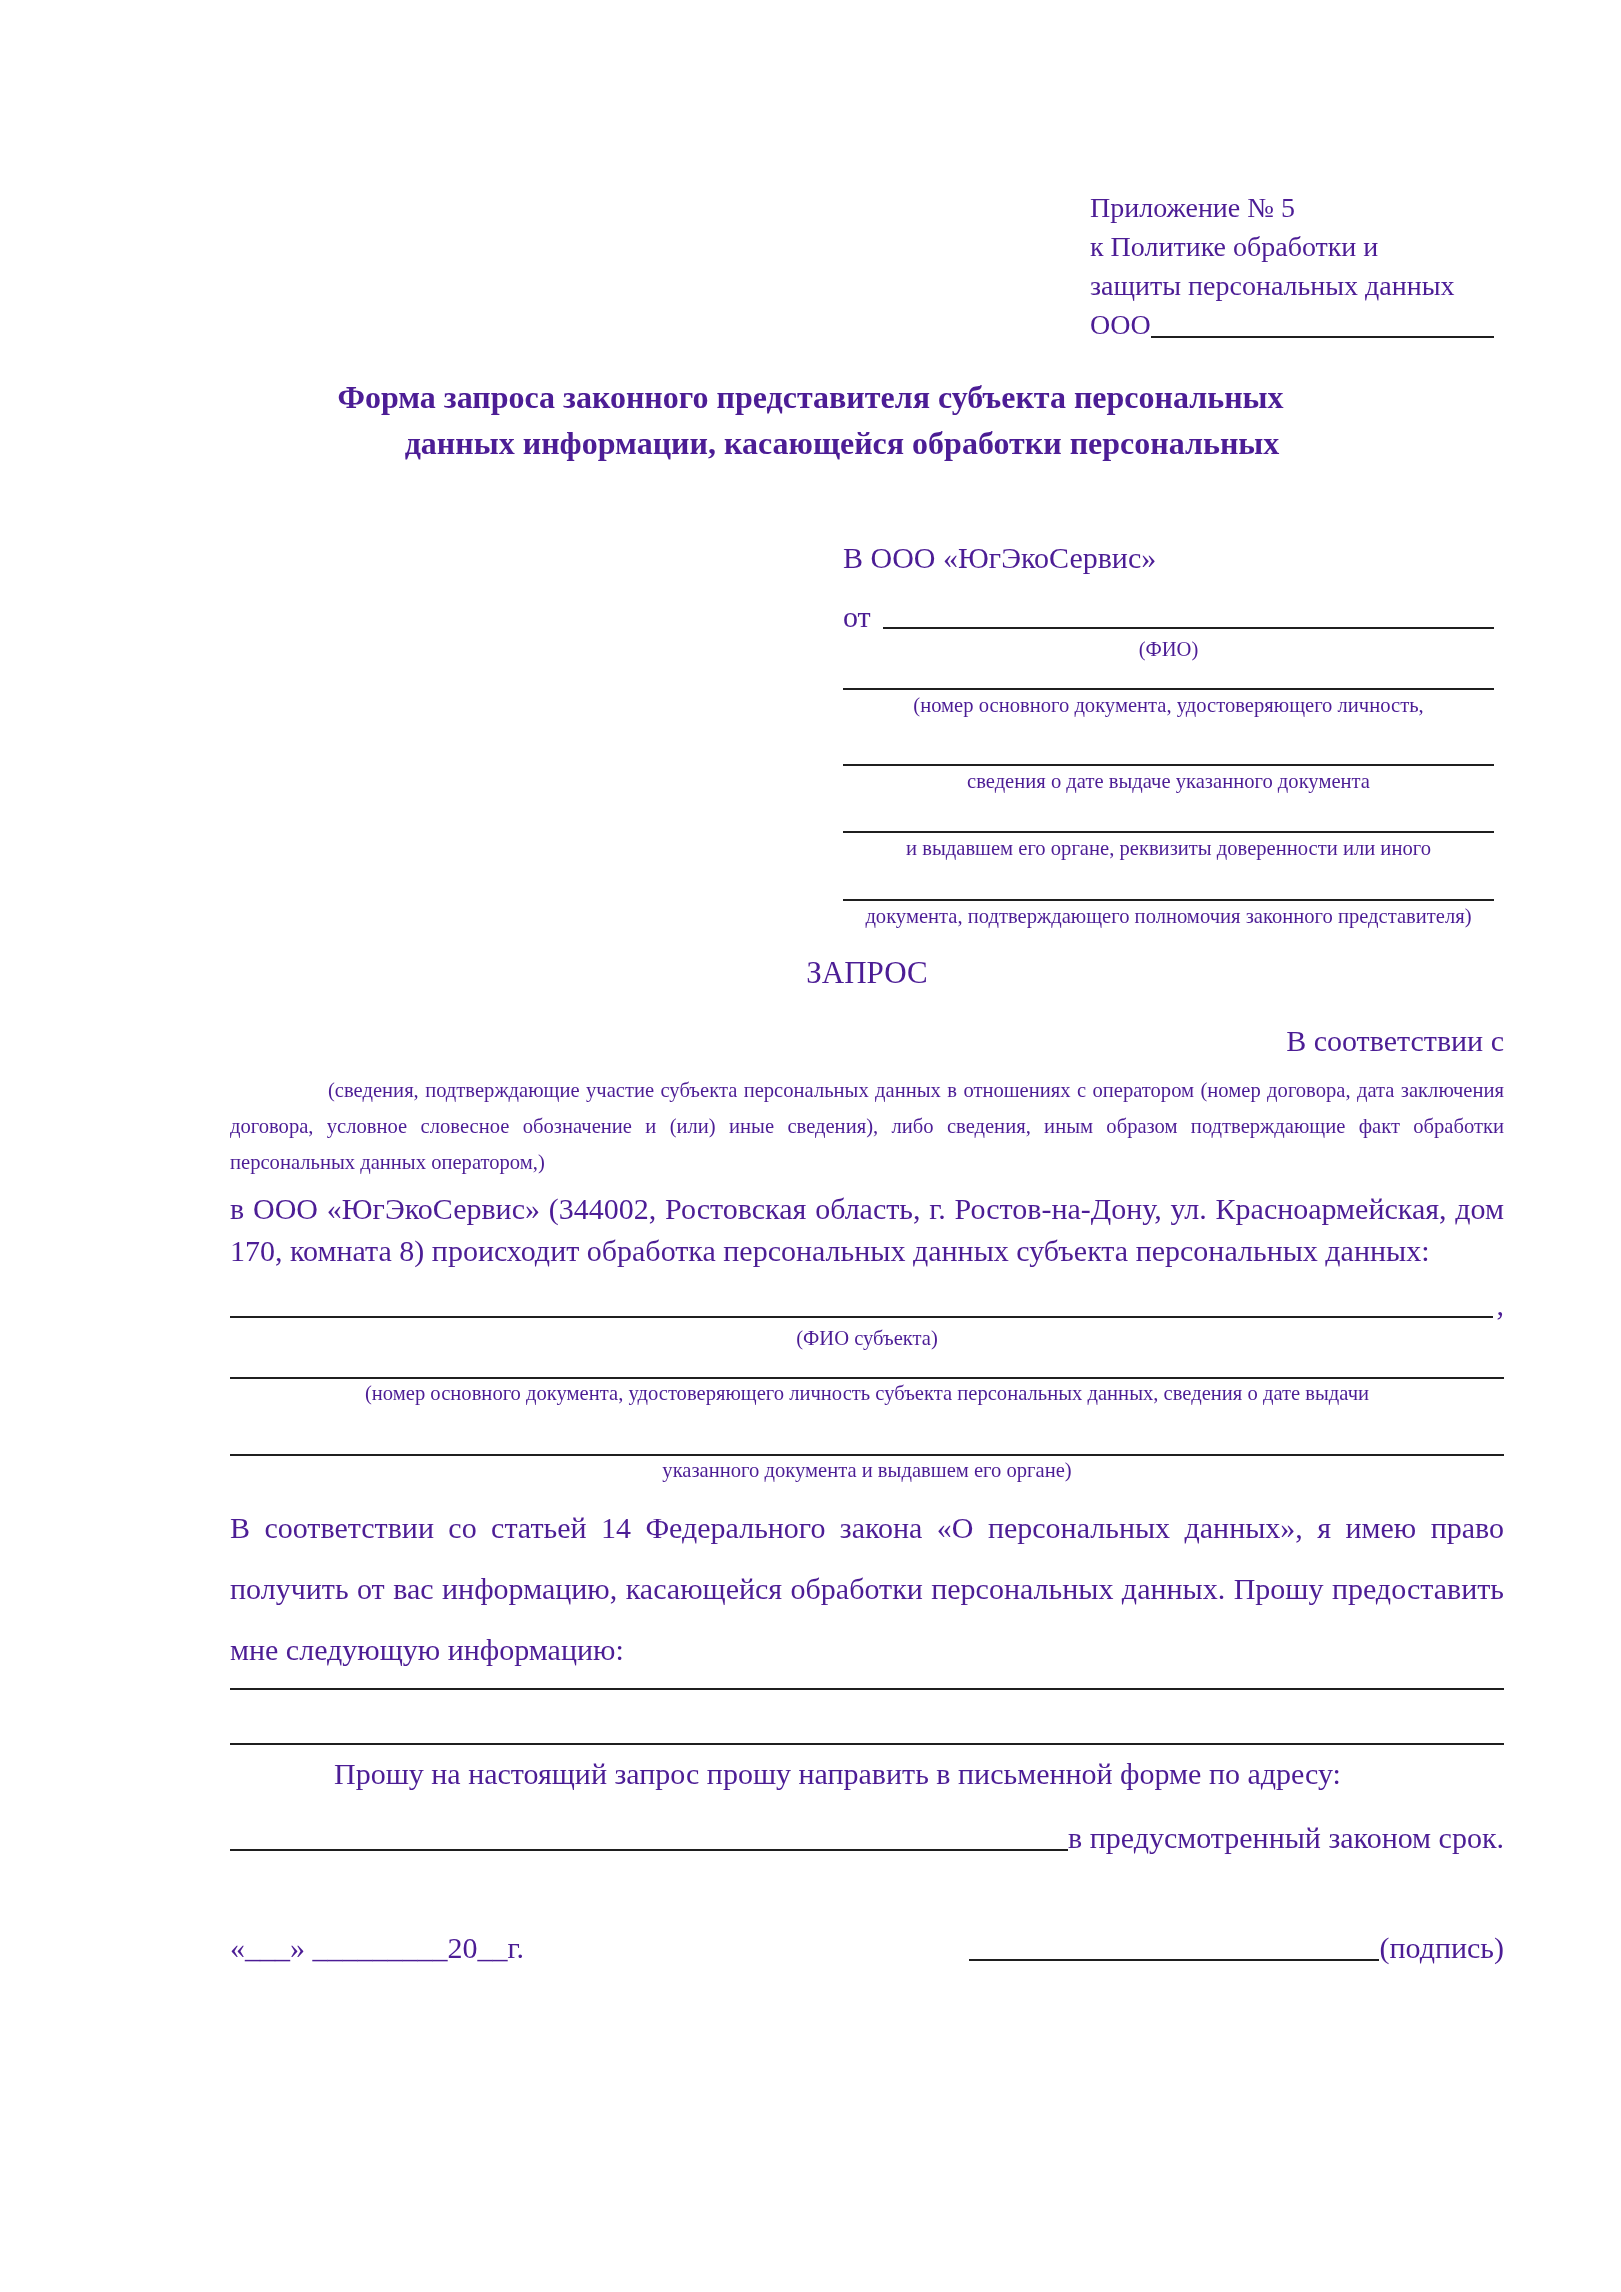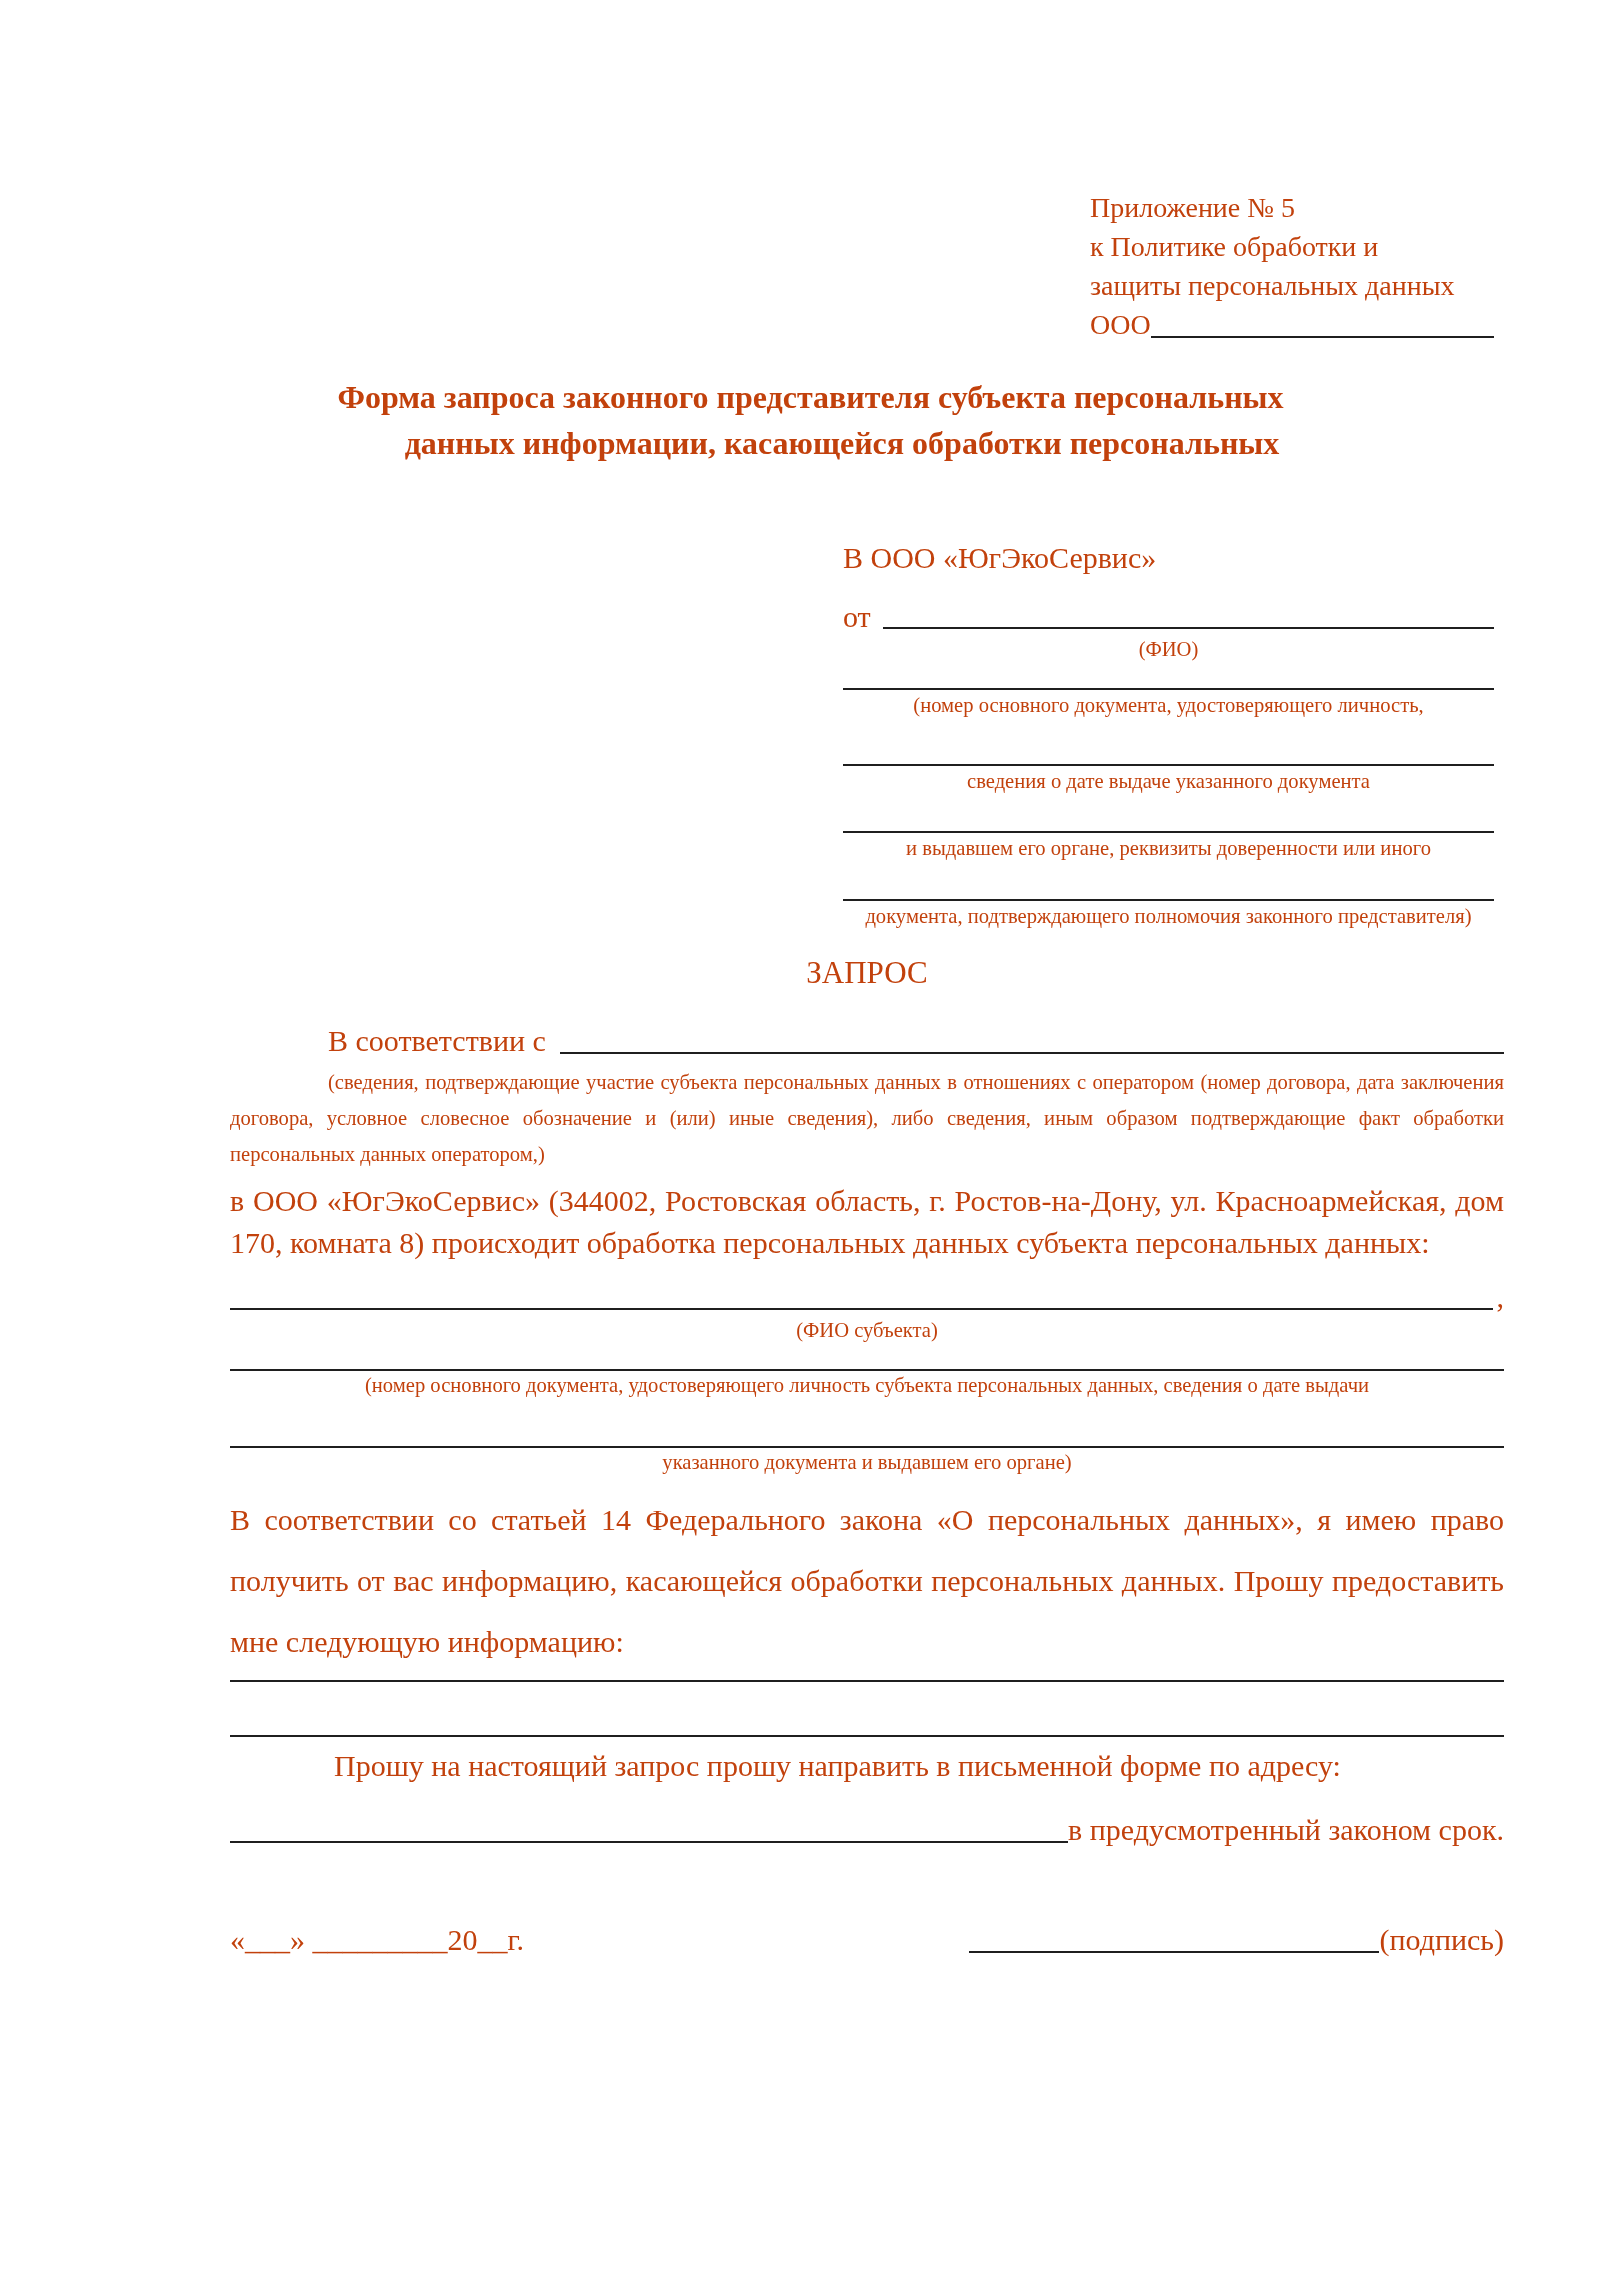--- a/index.html
+++ b/index.html
@@ -2,21 +2,21 @@
 <html><head>
 <meta charset="utf-8">
 <style>
   html,body { margin:0; padding:0; background:#ffffff; }
   .page {
     position: relative;
     width: 1621px;
     height: 2293px;
     background: #ffffff;
     font-family: "Liberation Serif", serif;
-    color: #c2410c;
+    color: #4c1d95;
     overflow: hidden;
   }
   .fill {
     border-bottom: 2.9px solid #1f1f1f;
     height: 0;
   }
   .rule {
     height: 0;
     border-top: 2.9px solid #1f1f1f;
   }
@@ -55,21 +55,21 @@
   .field-rule-3 { margin-top: 37px; }
   .field-rule-4 { margin-top: 37px; }
 
   
   .content {
     position: absolute;
     left: 230px; top: 953px; width: 1274px;
     font-size: 30px; line-height: 39px;
   }
   .req-heading { text-align: center; font-size: 31px; }
-  .accordance-row { display: flex; align-items: flex-end; margin-top: 29px; padding-left: 98px; }
+  .accordance-row { display: flex; align-items: flex-end; margin-top: 29px; padding-left: 98px; flex-direction: column; }
   .accordance-row .label { white-space: nowrap; }
   .accordance-row .fill { flex: 1; margin-left: 13.7px; margin-bottom: 5.9px; }
   .note {
     margin-top: 3.9px;
     font-size: 20.6px; line-height: 36px;
     text-align: justify; text-indent: 98px;
   }
   .op-para { margin-top: 7.8px; line-height: 42px; text-align: justify; }
   .subject-row { display: flex; align-items: flex-end; margin-top: 13.7px; }
   .subject-row .fill { flex: 1; margin-bottom: 5.9px; }

